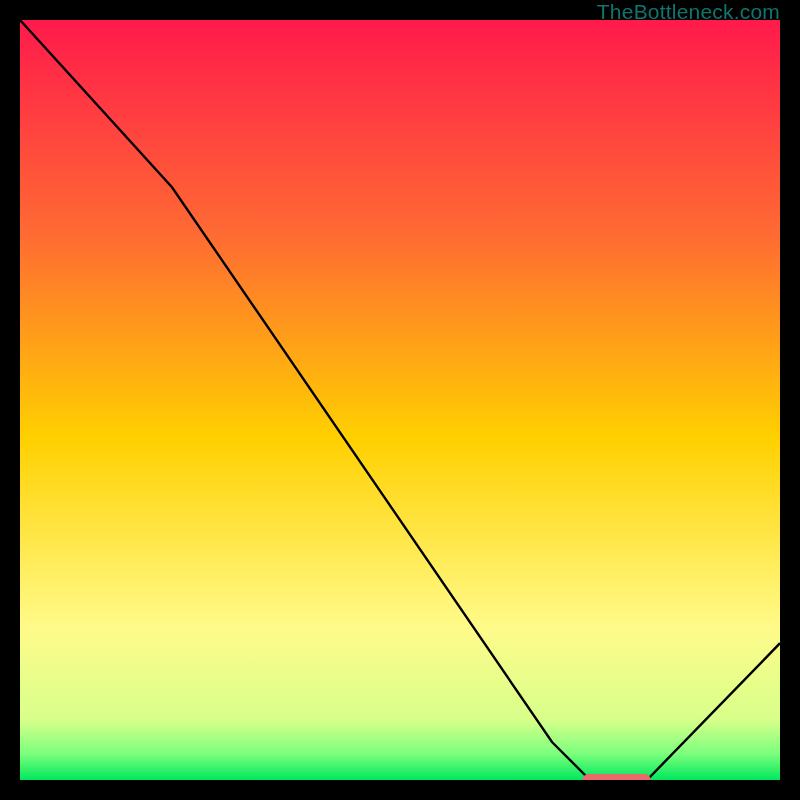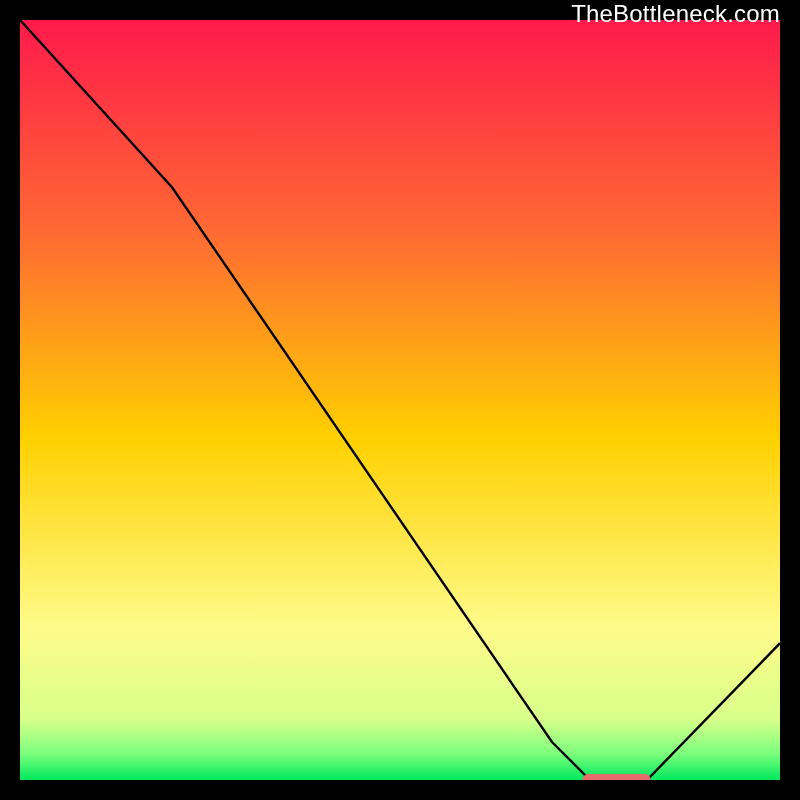--- a/index.html
+++ b/index.html
@@ -20,22 +20,22 @@
     position: absolute;
     left: 20px;
     top: 20px;
     width: 760px;
     height: 760px;
   }
   #watermark {
     position: absolute;
     top: 0px;
     right: 20px;
-    color: #ffffff;
-    font-size: 24px;
+    color: #0f766e;
+    font-size: 21px;
     font-weight: 500;
     letter-spacing: 0.2px;
   }
 </style>
 </head>
 <body>
 
 <div id="stage">
   <svg id="plot-area" viewBox="0 0 760 760" preserveAspectRatio="none">
     <defs>

